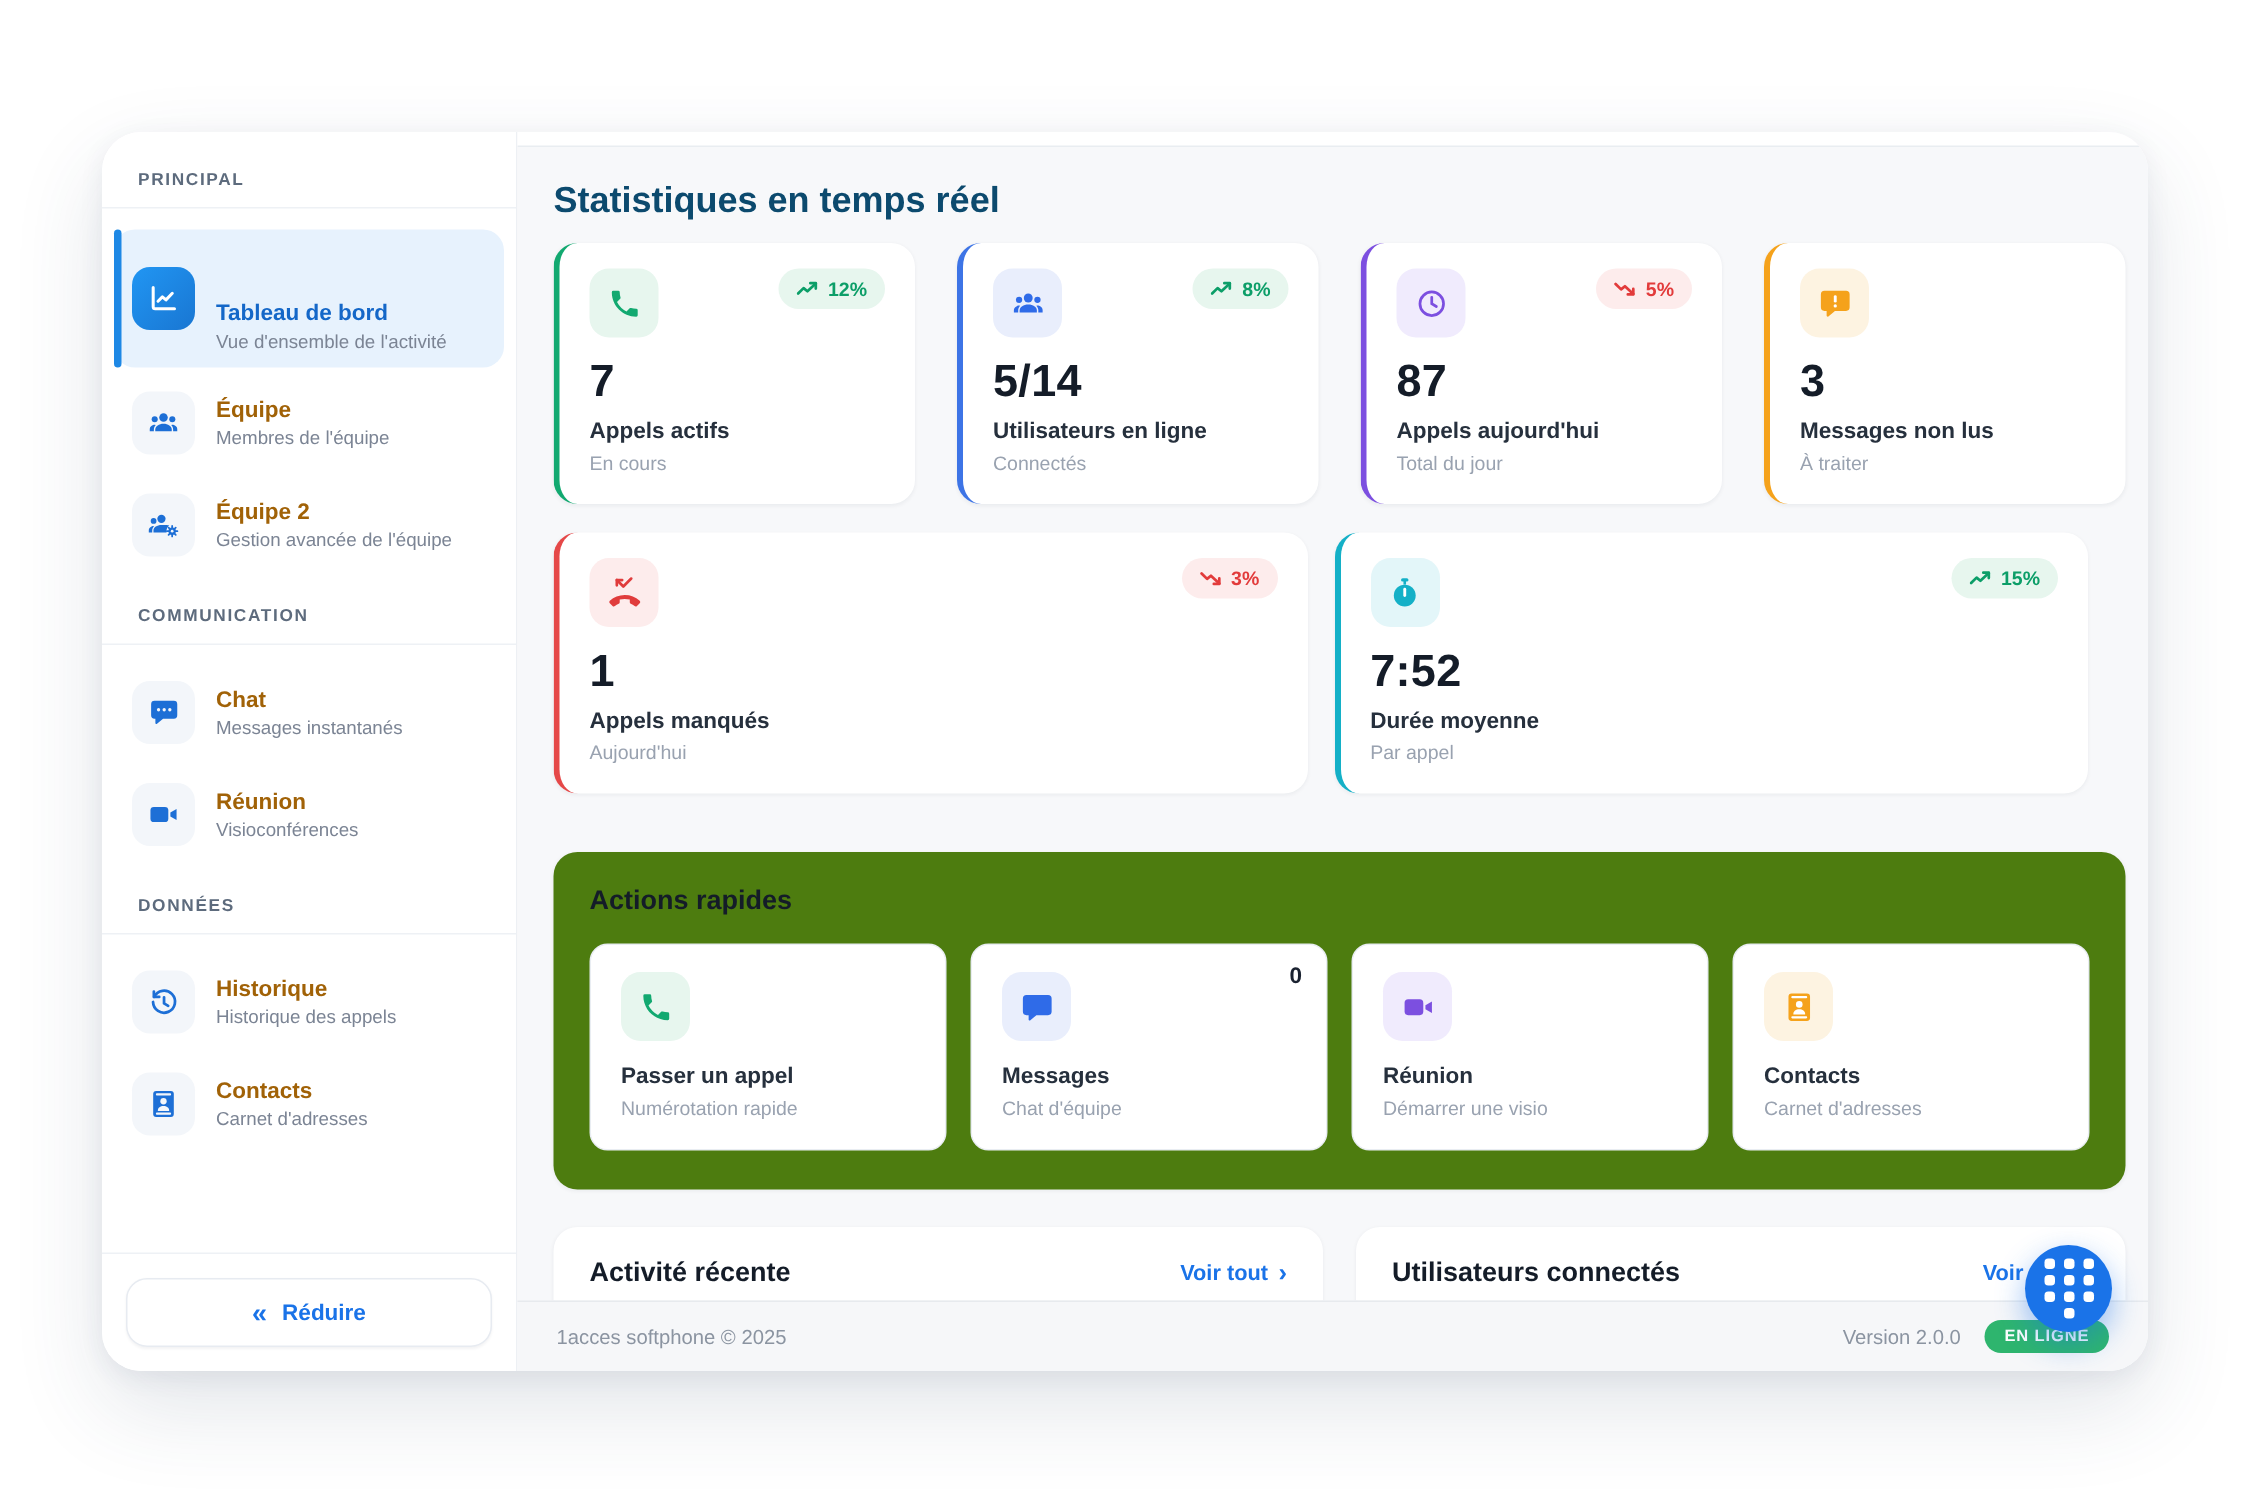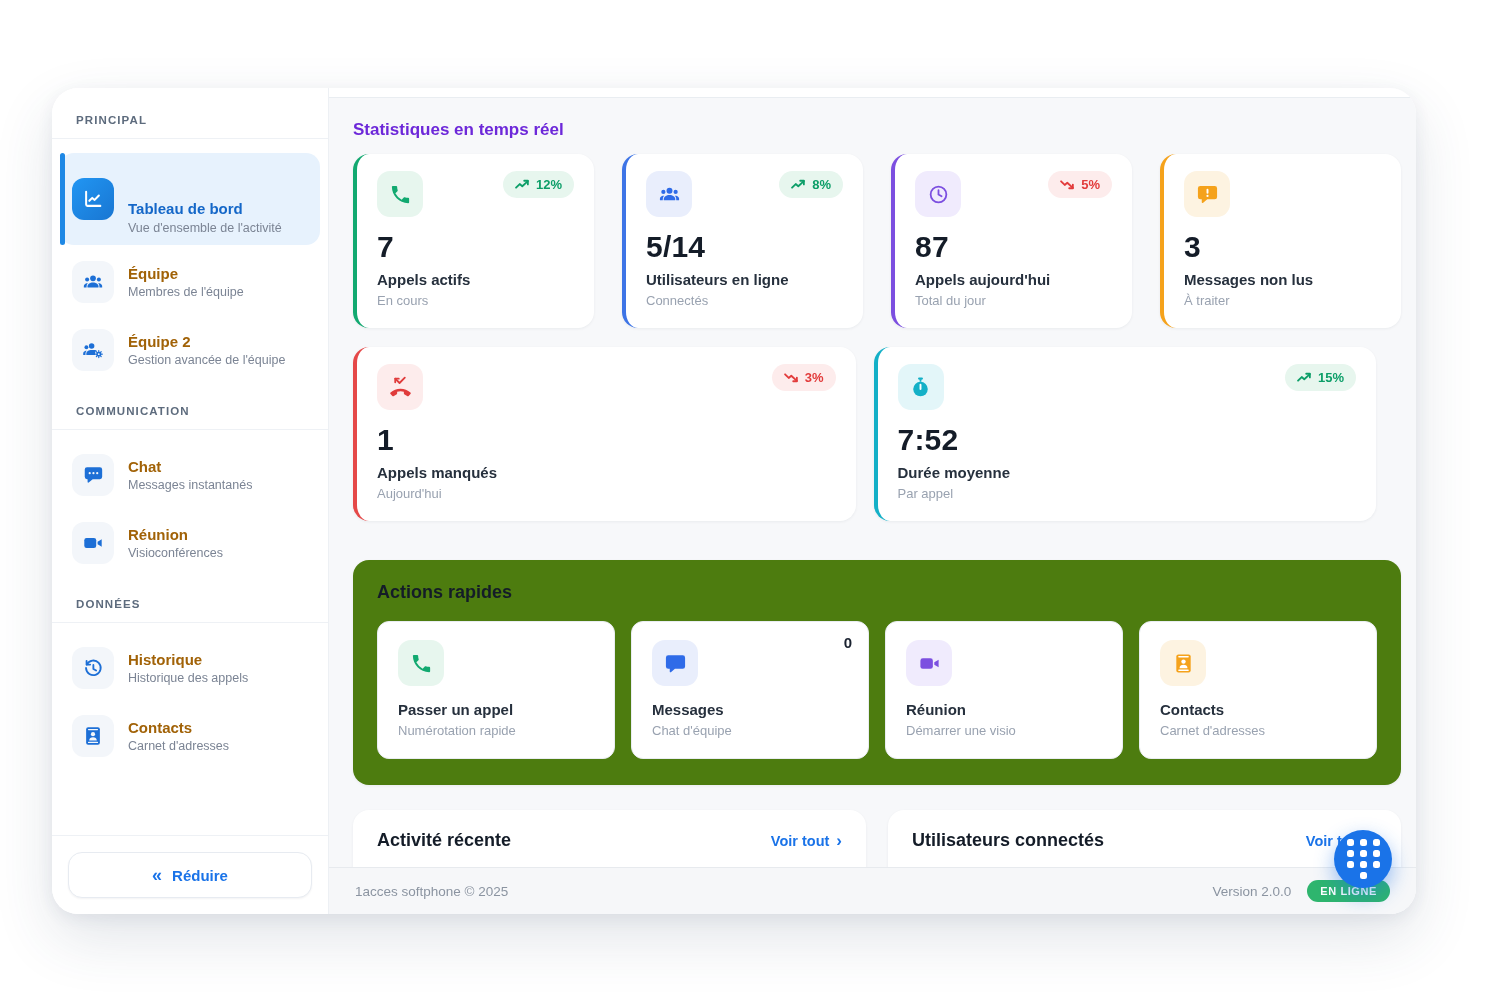--- a/index.html
+++ b/index.html
@@ -1,20 +1,20 @@
 <!DOCTYPE html>
 <html><head>
 <meta charset="utf-8">
 <style>
   * { box-sizing: border-box; margin: 0; padding: 0; }
   html,body { width:1500px; height:1000px; background:#ffffff; font-family:"Liberation Sans", sans-serif; overflow:hidden; }
   body { position:relative; }
 
   .window {
-    position:absolute; left:52px; top:88px; width:1364px; height:826px;
+    position:absolute; left:68px; top:88px; width:1364px; height:826px;
     background:#fff; border-radius:26px; overflow:hidden; display:flex;
     box-shadow:0 24px 60px rgba(50,70,100,.14), 0 4px 16px rgba(50,70,100,.08);
   }
 
   
   .sidebar { width:277px; flex:none; background:#fff; border-right:1px solid #edf0f4; display:flex; flex-direction:column; padding-top:26px; }
   .side-label { padding:0 24px 12px; font-size:11.5px; font-weight:700; color:#5d6b7d; letter-spacing:1.1px; }
   .side-divider { height:1px; background:#eef1f5; margin-bottom:14px; }
   .side-items { padding:0 8px; display:flex; flex-direction:column; gap:6px; margin-bottom:24px; }
   .side-item { display:flex; gap:14px; align-items:center; padding:10px 12px; border-radius:14px; cursor:pointer; position:relative; }
@@ -30,21 +30,21 @@
   .side-footer { border-top:1px solid #eef1f5; padding:16px; }
   .collapse-btn { width:100%; height:46px; border-radius:14px; border:1px solid #e7ebf1; background:#fff; color:#1a73e8;
     font-family:inherit; font-weight:700; font-size:15px; display:flex; align-items:center; justify-content:center; gap:10px;
     box-shadow:0 1px 2px rgba(16,24,40,.05); cursor:pointer; }
   .collapse-btn .chev { font-size:18px; line-height:1; }
 
   
   .main { flex:1; display:flex; flex-direction:column; min-width:0; background:#f7f8fa; }
   .main-topstrip { height:10px; background:#fff; border-bottom:1px solid #e9edf1; flex:none; }
   .content { flex:1; overflow:hidden; padding:22px 15px 0 24px; }
-  .section-title { font-size:17px; font-weight:800; color:#6d28d9; margin-bottom:14px; }
+  .section-title { font-size:24px; font-weight:800; color:#0c4a6e; margin-bottom:14px; }
 
   .grid4 { display:grid; grid-template-columns:repeat(4,1fr); gap:28px; }
   .grid2 { display:grid; grid-template-columns:1fr 1fr; gap:18px; margin-top:19px; margin-right:25px; }
 
   .stat-card { background:#fff; border-radius:16px; border-left:4px solid #ccc; padding:17px 20px 20px;
     box-shadow:0 1px 3px rgba(20,30,50,.06); }
   .sc-top { display:flex; justify-content:space-between; align-items:flex-start; }
   .sc-icon { width:46px; height:46px; border-radius:13px; display:flex; align-items:center; justify-content:center; }
   .sc-icon svg { width:23px; height:23px; }
   .trend { display:inline-flex; align-items:center; gap:6px; font-size:13px; font-weight:800; padding:6px 12px; border-radius:999px; }

